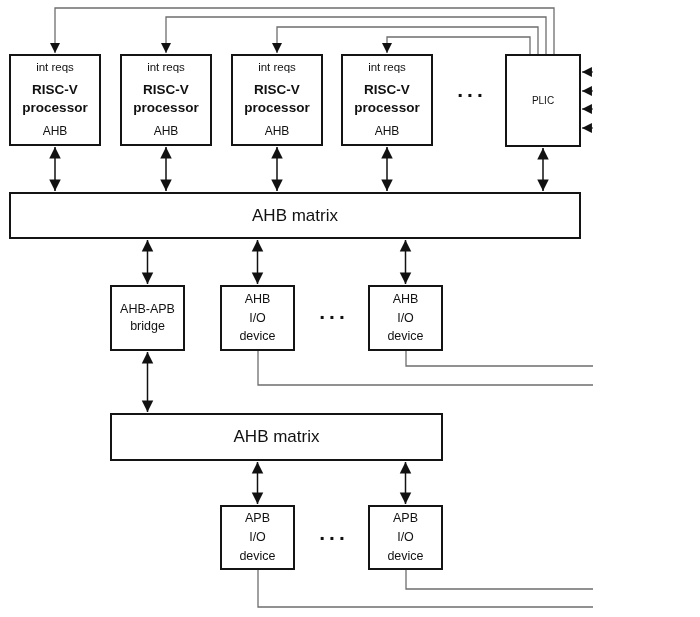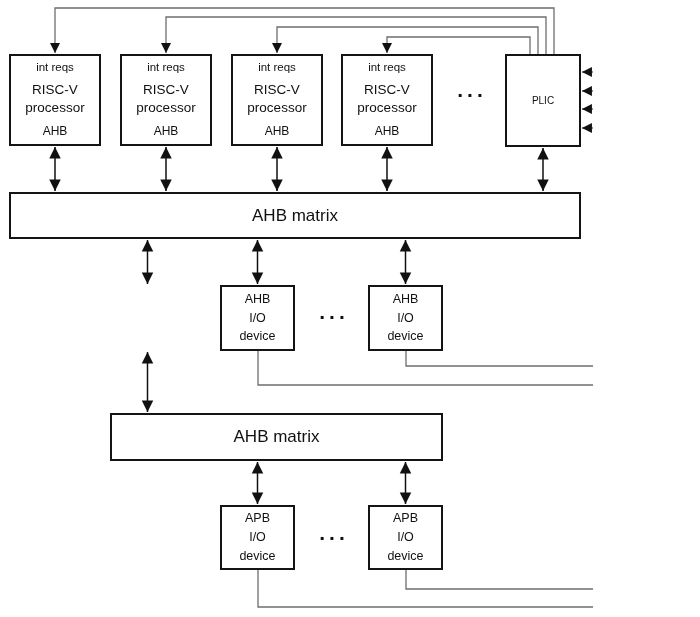--- a/index.html
+++ b/index.html
@@ -23,21 +23,21 @@
     text-align:center;
     z-index:2;
   }
   .proc{
     justify-content:space-between;
     padding:5px 2px 6px 2px;
     font-size:13.5px;
   }
   .proc .small{font-size:11.5px;}
   .proc .bus{font-size:12px;}
-  .proc .name{line-height:1.32;}
+  .proc .name{line-height:1.32;font-weight:bold;}
   .plicbox{font-size:10px;}
   .matrix{font-size:17px;}
   .dev{font-size:12.5px;line-height:1.5;}
   .overlay{
     position:absolute;left:0;top:0;width:700px;height:617px;
     z-index:3;pointer-events:none;
   }
 </style>
 </head>
 <body>
@@ -66,20 +66,24 @@
   </div>
 
   <div class="box plicbox" style="left:505px;top:54px;width:76px;height:93px;">
     <span>PLIC</span>
   </div>
 
   <div class="box matrix" style="left:9px;top:192px;width:572px;height:47px;">
     <span>AHB matrix</span>
   </div>
 
+  <div class="box dev" style="left:110px;top:285px;width:75px;height:66px;line-height:1.4;">
+    <span>AHB-APB</span>
+    <span>bridge</span>
+  </div>
   <div class="box dev" style="left:220px;top:285px;width:75px;height:66px;">
     <span>AHB</span>
     <span>I/O</span>
     <span>device</span>
   </div>
   <div class="box dev" style="left:368px;top:285px;width:75px;height:66px;">
     <span>AHB</span>
     <span>I/O</span>
     <span>device</span>
   </div>

